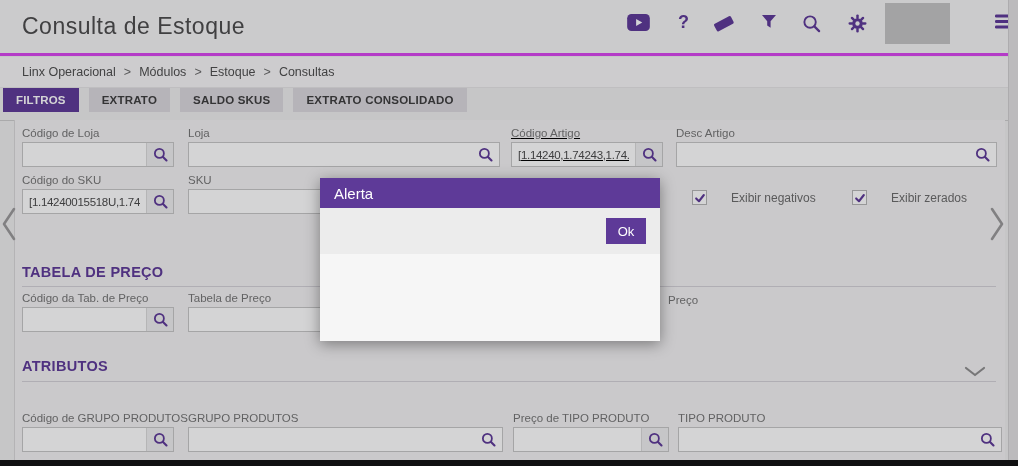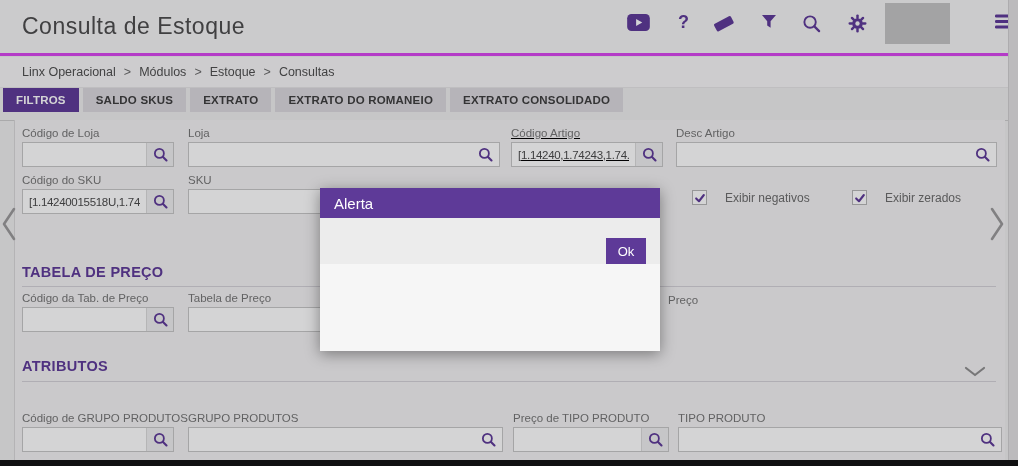--- a/index.html
+++ b/index.html
@@ -18,21 +18,21 @@
   .user-badge { position:absolute; left:885px; top:3px; width:65px; height:41px; background:#c4c4c4; }
 
   
   .breadcrumb { position:absolute; left:0; top:57px; width:1018px; height:31px;
                 background:#f7f6f7; border-bottom:1px solid #e6e5e6; display:flex;
                 align-items:center; padding-left:22px; font-size:12.5px; color:#4e4e4e; }
   .breadcrumb .sep { margin:0 8px; color:#6a6a6a; }
   .crumb { cursor:pointer; white-space:nowrap; }
 
   
-  .tabstrip { position:absolute; left:3px; top:88px; display:flex; gap:4px; }
+  .tabstrip { position:absolute; left:3px; top:88px; display:flex; gap:10px; }
   .tab { height:24px; padding:0 13px; display:flex; align-items:center; background:#dbd8de;
          color:#3d3d3d; font-size:11.5px; font-weight:600; letter-spacing:0.2px;
          cursor:pointer; white-space:nowrap; }
   .tab.active { background:#5e3a98; color:#fff; }
 
   
   .panel { position:absolute; left:0; top:120px; width:1018px; height:346px;
            background:#efeeef; border-top:1px solid #cdcccd; }
   .panel-inner { position:absolute; left:14px; top:120px; width:991px; height:346px;
                  background:#f3f2f3; border-left:1px solid #d8d7d8; }
@@ -40,21 +40,21 @@
   
   .field { position:absolute; }
   .lbl { font-size:11.5px; color:#757575; margin-bottom:3px; white-space:nowrap; }
   .iw { display:flex; height:25px; border:1px solid #c6c6c6; background:#fff; align-items:stretch; }
   .iw input { flex:1; min-width:0; border:0; outline:0; padding:0 6px; font-size:11.5px;
               letter-spacing:-0.3px; color:#4a4a4a; background:transparent; font-family:inherit; }
   .sbtn { width:27px; display:flex; align-items:center; justify-content:center; cursor:pointer; flex:0 0 27px; }
   .iw.seg .sbtn { background:#efeef0; border-left:1px solid #dadada; }
 
   
-  .cbrow { position:absolute; display:flex; align-items:center; gap:18px;padding-left:8px; }
+  .cbrow { position:absolute; display:flex; align-items:center; gap:24px;padding-left:8px; }
   .cbbox { width:15px; height:15px; background:#fff; border:1px solid #b5b5b5; display:flex;
            align-items:center; justify-content:center; cursor:pointer; }
   .cblabel { font-size:12px; color:#6b6b6b; white-space:nowrap; }
 
   
   .section-title { position:absolute; font-size:14.5px; font-weight:700; color:#5e3a98;
                    letter-spacing:0.3px; white-space:nowrap; }
   .divider { position:absolute; height:1px; background:#d4d1d7; }
   .collapse-chevron { position:absolute; cursor:pointer; }
   .partial-label { position:absolute; font-size:11.5px; color:#757575; white-space:nowrap; }
@@ -63,29 +63,29 @@
   .carousel { position:absolute; cursor:pointer; }
 
   
   .bottombar { position:absolute; left:0; top:460px; width:1018px; height:6px; background:#111; }
   .scrollstrip { position:absolute; right:0; top:0; width:10px; height:466px; background:#e2e1e2;
                  border-left:1px solid #d0cfd0; cursor:pointer; }
 
   
   .overlay { position:absolute; left:0; top:0; width:1018px; height:466px;
              background:rgba(12,10,16,0.175); z-index:40; }
-  .modal { position:absolute; left:320px; top:188px; width:340px; height:163px; z-index:50;
+  .modal { position:absolute; left:320px; top:178px; width:340px; height:163px; z-index:50;
            background:#f6f6f6; box-shadow:0 3px 14px rgba(0,0,0,0.4); display:flex; flex-direction:column; }
   .modal-header { height:30px; background:#5e3a98; color:#fff; display:flex; align-items:center;
                   padding-left:14px; font-size:15px; flex:0 0 30px; }
   .modal-body { flex:1; padding:15px 18px; font-size:13px; color:#3f3f3f; line-height:1.45;
                 border-bottom:1px solid #ddd; }
   .modal-footer { height:46px; flex:0 0 46px; background:#ececec; position:relative; }
   .ok-btn { position:absolute; right:14px; top:10px; width:40px; height:26px; background:#5e3a98;
-            color:#fff; border:0; font-size:13px; font-family:inherit; cursor:pointer;margin-top:10px; }
+            color:#fff; border:0; font-size:13px; font-family:inherit; cursor:pointer; }
 </style>
 </head>
 <body>
 
 <div class="screen">
 
   <div class="titlebar">
     <div class="page-title">Consulta de Estoque</div>
 
     <div class="hicon" style="left:627px;">
@@ -146,23 +146,22 @@
     <span class="sep">&gt;</span>
     <span class="crumb">Módulos</span>
     <span class="sep">&gt;</span>
     <span class="crumb">Estoque</span>
     <span class="sep">&gt;</span>
     <span class="crumb">Consultas</span>
   </div>
 
   <div class="tabstrip">
     <div class="tab active">FILTROS</div>
+    <div class="tab">EXTRATO</div>
     <div class="tab">SALDO SKUS</div>
-    <div class="tab">EXTRATO</div>
-    <div class="tab">EXTRATO DO ROMANEIO</div>
     <div class="tab">EXTRATO CONSOLIDADO</div>
   </div>
 
   <div class="panel"></div>
   <div class="panel-inner"></div>
 
   <div class="field" style="left:22px; top:127px; width:152px;">
     <div class="lbl">Código de Loja</div>
     <div class="iw seg">
       <input value="" style="">

